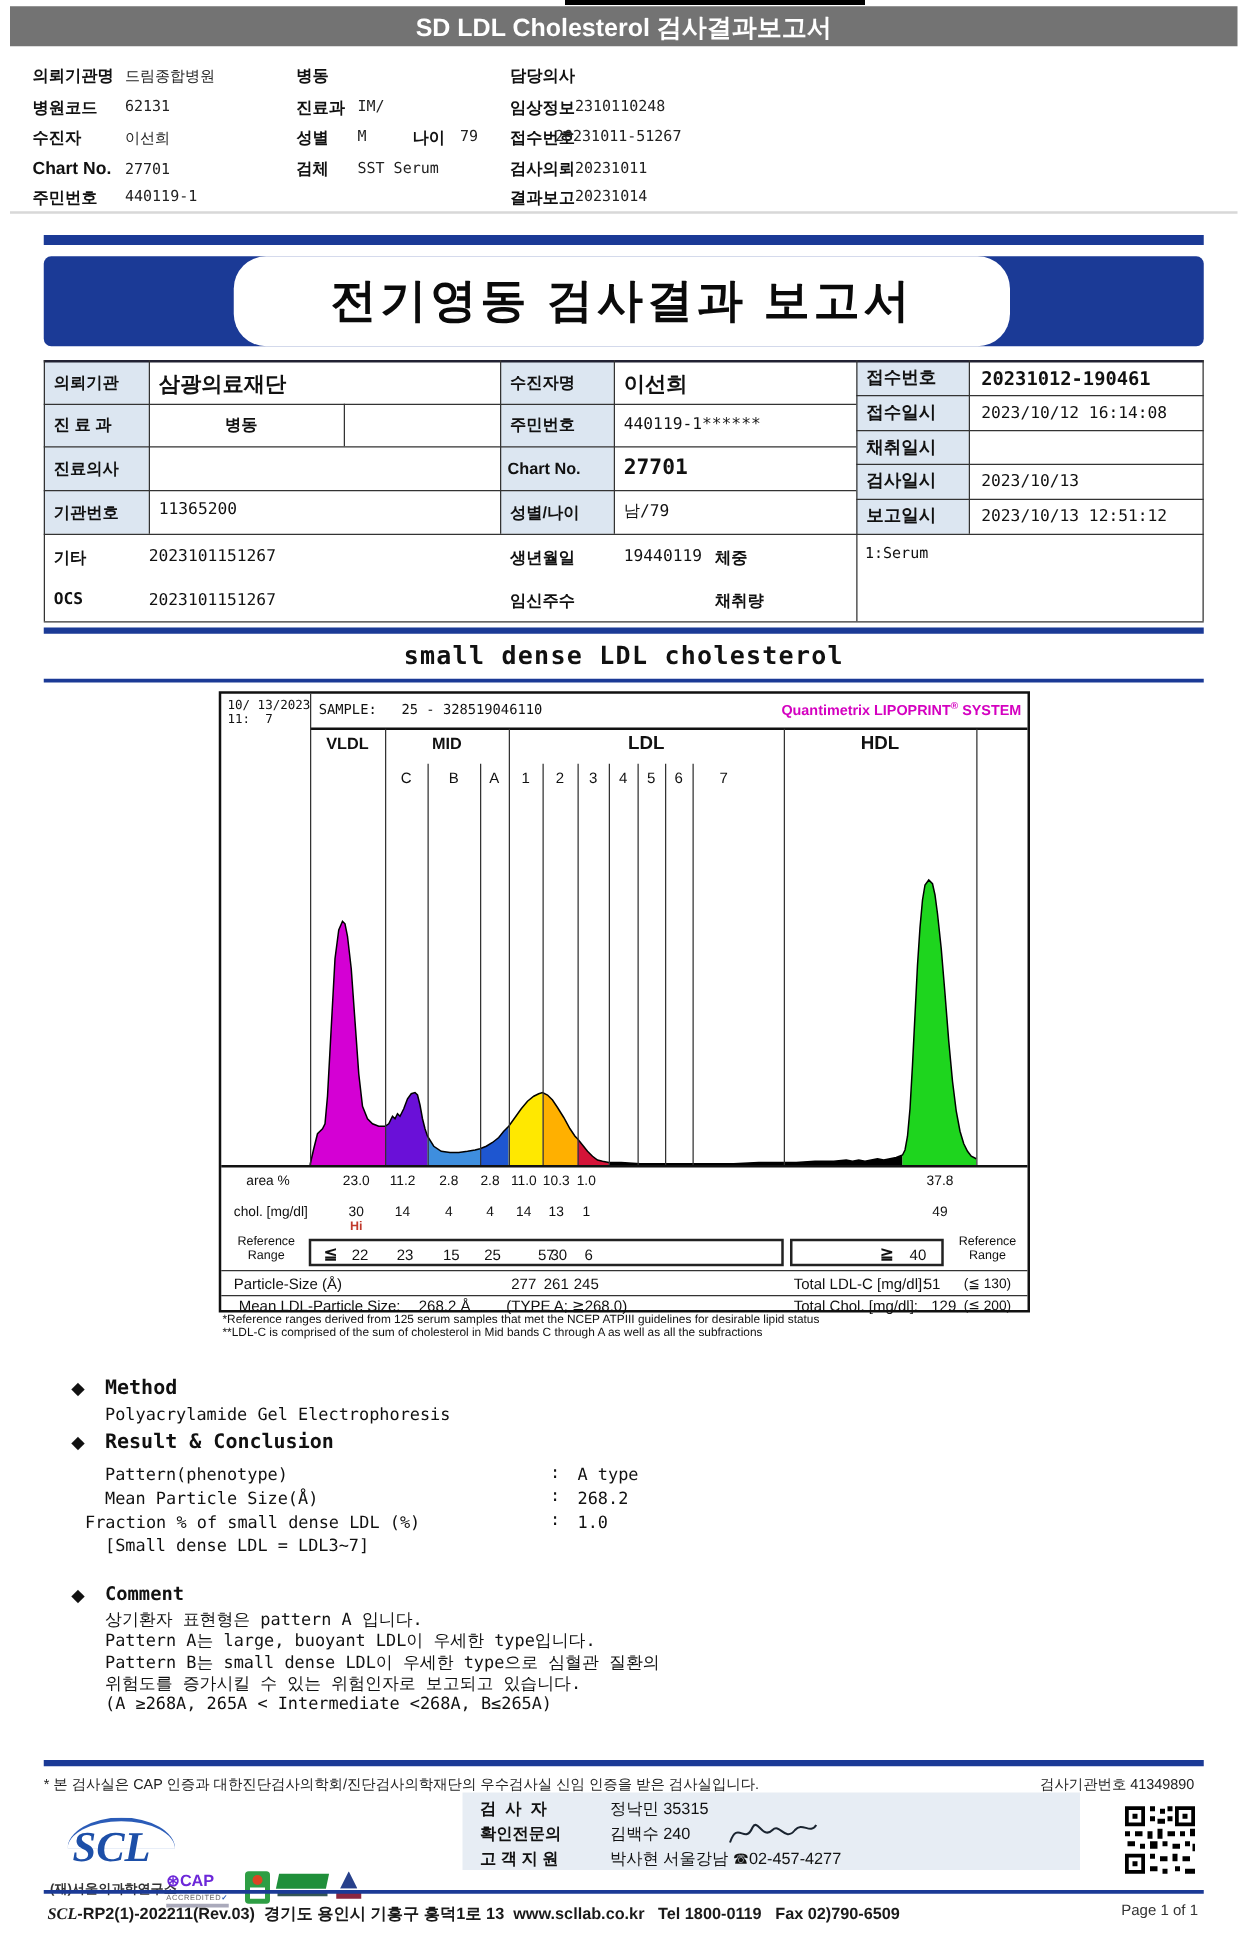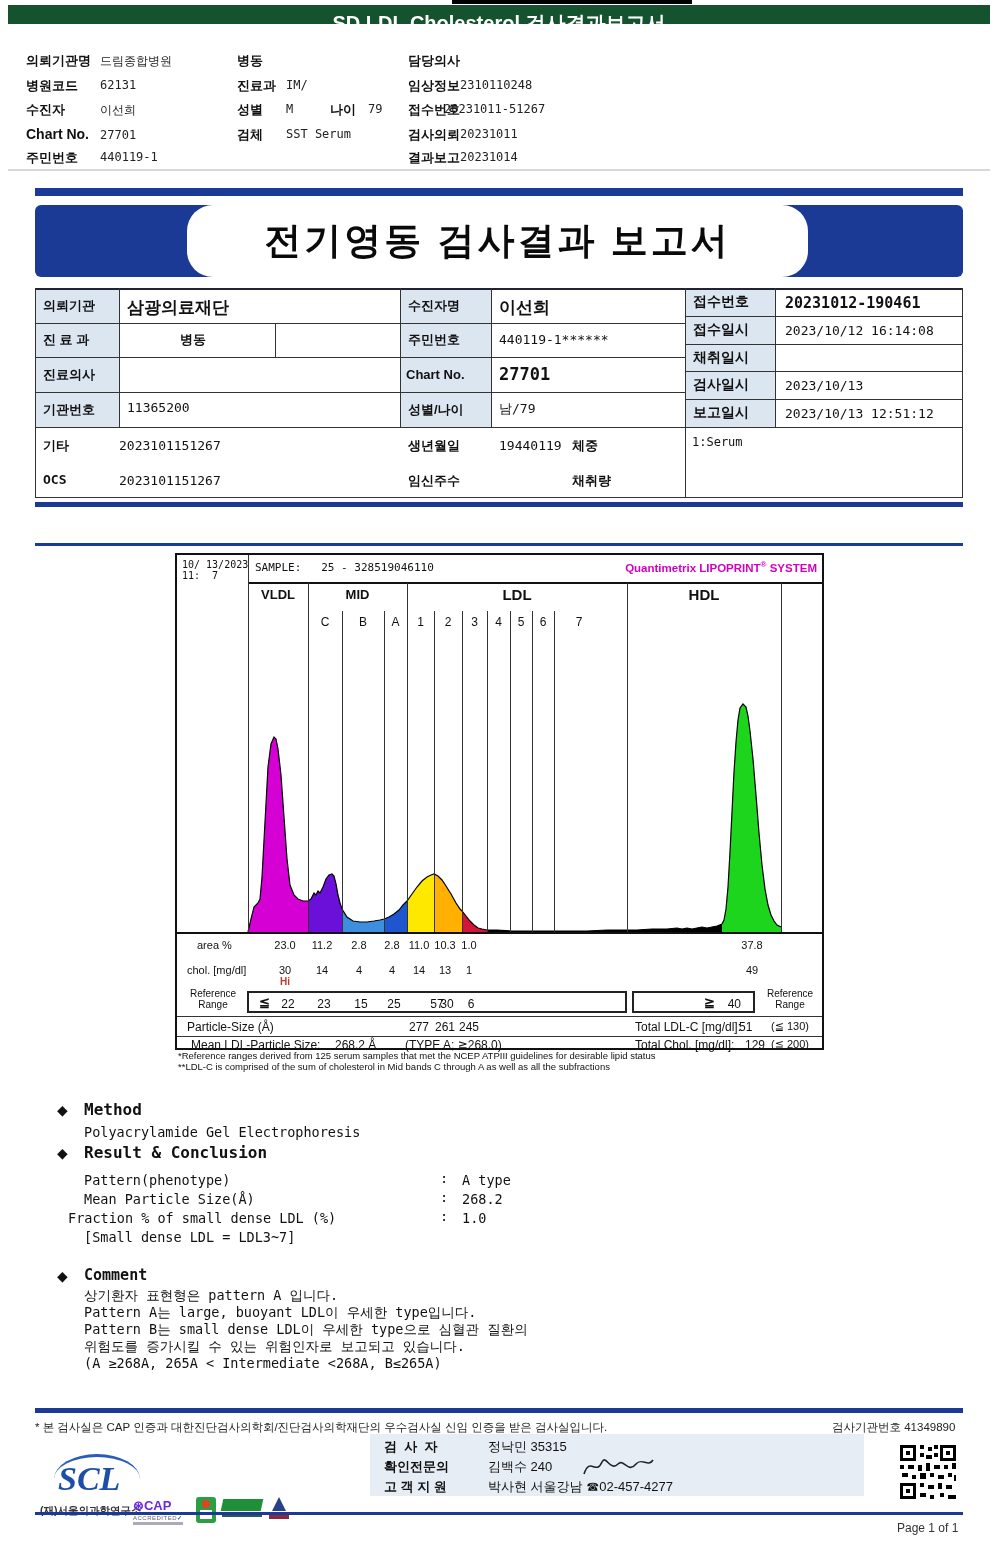--- a/index.html
+++ b/index.html
@@ -21,21 +21,21 @@
   .mline{font-family:"DejaVu Sans Mono",monospace;white-space:pre;font-size:13.5px;color:#111;}
   .diamond{font-size:14px;color:#111;}
 </style>
 </head>
 <body>
 
 <div id="page">
 
   <div class="abs" style="left:452px;top:0;width:240px;height:4px;background:#000;"></div>
 
-  <div class="abs" style="left:8px;top:5px;width:982px;height:19px;background:#14532d;">
+  <div class="abs" style="left:8px;top:5px;width:982px;height:32px;background:#737373;">
     <span class="ctr b" style="color:#fff;font-size:20px;line-height:36px;">SD LDL Cholesterol 검사결과보고서</span>
   </div>
 
   <div class="abs" style="left:8px;top:41px;width:982px;height:128px;border-bottom:2px solid #d8d8d8;background:#fff;">
 
     <span class="abs klabel" style="left:18px;top:11px;">의뢰기관명</span>
     <span class="abs kval" style="left:92px;top:12px;">드림종합병원</span>
     <span class="abs klabel" style="left:18px;top:36px;">병원코드</span>
     <span class="abs kval" style="left:92px;top:37px;">62131</span>
     <span class="abs klabel" style="left:18px;top:60px;">수진자</span>
@@ -152,20 +152,21 @@
     <div class="vln" style="left:119px;top:288px;height:139px;"></div>
     <div class="vln" style="left:275px;top:323px;height:34px;"></div>
     <div class="vln" style="left:400px;top:288px;height:139px;"></div>
     <div class="vln" style="left:491px;top:288px;height:139px;"></div>
     <div class="vln" style="left:685px;top:288px;height:209px;"></div>
     <div class="vln" style="left:775px;top:288px;height:139px;"></div>
     <div class="vln" style="left:962px;top:288px;height:209px;"></div>
   </div>
 
   <div class="abs navy" style="left:35px;top:502px;width:928px;height:5px;"></div>
+  <span class="abs mono b ctr" style="left:0;top:512px;width:998px;font-size:20px;letter-spacing:1px;">small dense LDL cholesterol</span>
   <div class="abs navy" style="left:35px;top:543px;width:928px;height:3px;"></div>
 
   <div class="abs" style="left:175px;top:553px;width:645px;height:493px;border:2px solid #111;box-sizing:content-box;background:#fff;">
 
     <span class="abs mono" style="left:5px;top:4px;font-size:10px;">10/ 13/2023</span>
     <span class="abs mono" style="left:5px;top:15px;font-size:10px;">11:  7</span>
     <span class="abs mono" style="left:78px;top:6px;font-size:11px;">SAMPLE:   25 - 328519046110</span>
     <span class="abs b" style="right:5px;top:5px;font-size:11.5px;color:#d400c0;">
       <span>Quantimetrix LIPOPRINT</span><sup style="font-size:8px;">®</sup>
       <span>SYSTEM</span>
@@ -385,15 +386,22 @@
         <rect x="40" y="40" width="4" height="6"></rect>
         <rect x="48" y="42" width="6" height="4"></rect>
       <rect x="22" y="50" width="6" height="4"></rect>
         <rect x="32" y="52" width="4" height="4"></rect>
         <rect x="42" y="50" width="4" height="4"></rect>
         <rect x="50" y="52" width="8" height="4"></rect>
     </g>
   </svg>
 
   <div class="abs navy" style="left:35px;top:1512px;width:928px;height:3px;"></div>
+  <span class="abs" style="left:38px;top:1522px;font-size:13px;font-weight:bold;color:#1a1a1a;">
+    <span><span style="font-family:'Liberation Serif',serif;font-style:italic;">SCL</span><span>-RP2(1)-202211(Rev.03)</span></span>
+    &nbsp;<span>경기도 용인시 기흥구 흥덕1로 13</span>
+    &nbsp;<span>www.scllab.co.kr</span>
+    &nbsp;&nbsp;<span>Tel 1800-0119</span>
+    &nbsp;&nbsp;<span>Fax 02)790-6509</span>
+  </span>
   <span class="abs" style="left:897px;top:1521px;font-size:12px;color:#333;">Page 1 of 1</span>
 
 </div>
 
 </body></html>

